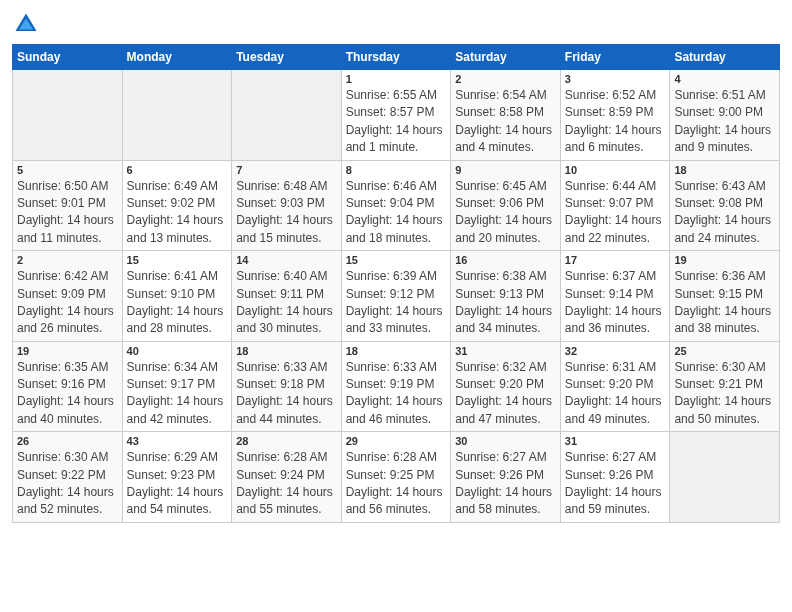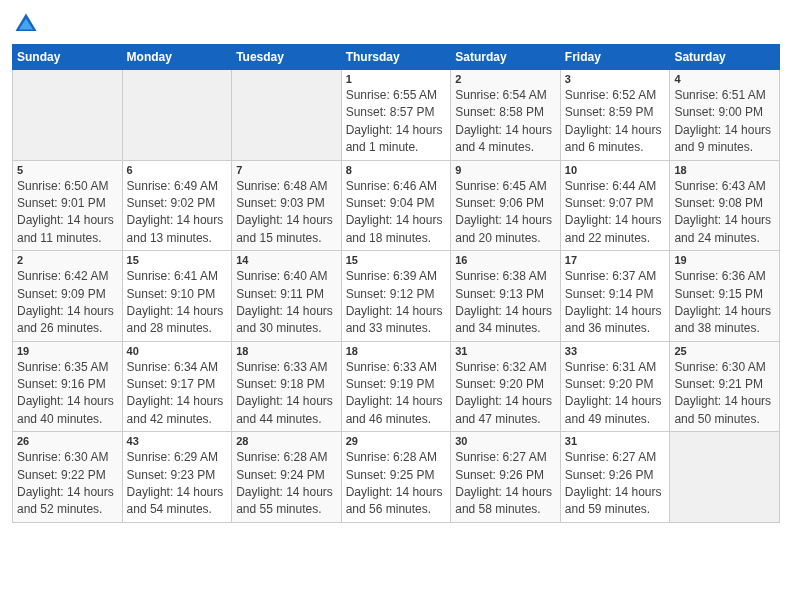--- a/index.html
+++ b/index.html
@@ -223,21 +223,21 @@
           </td>
           <td>
             <div class="day-number">18</div>
             <div class="day-info">Sunrise: 6:33 AM<br>Sunset: 9:19 PM<br>Daylight: 14 hours and 46 minutes.</div>
           </td>
           <td>
             <div class="day-number">31</div>
             <div class="day-info">Sunrise: 6:32 AM<br>Sunset: 9:20 PM<br>Daylight: 14 hours and 47 minutes.</div>
           </td>
           <td>
-            <div class="day-number">33</div>
+            <div class="day-number">32</div>
             <div class="day-info">Sunrise: 6:31 AM<br>Sunset: 9:20 PM<br>Daylight: 14 hours and 49 minutes.</div>
           </td>
           <td>
             <div class="day-number">25</div>
             <div class="day-info">Sunrise: 6:30 AM<br>Sunset: 9:21 PM<br>Daylight: 14 hours and 50 minutes.</div>
           </td>
         </tr>
         <tr>
           <td>
             <div class="day-number">26</div>

